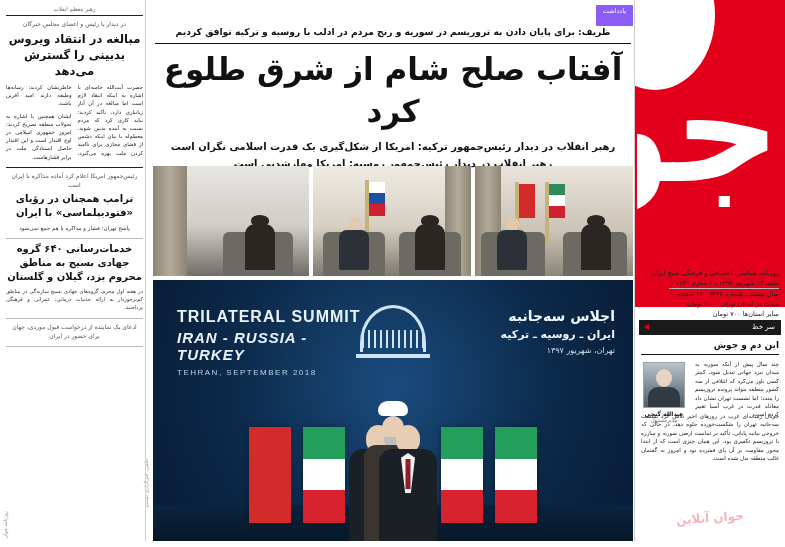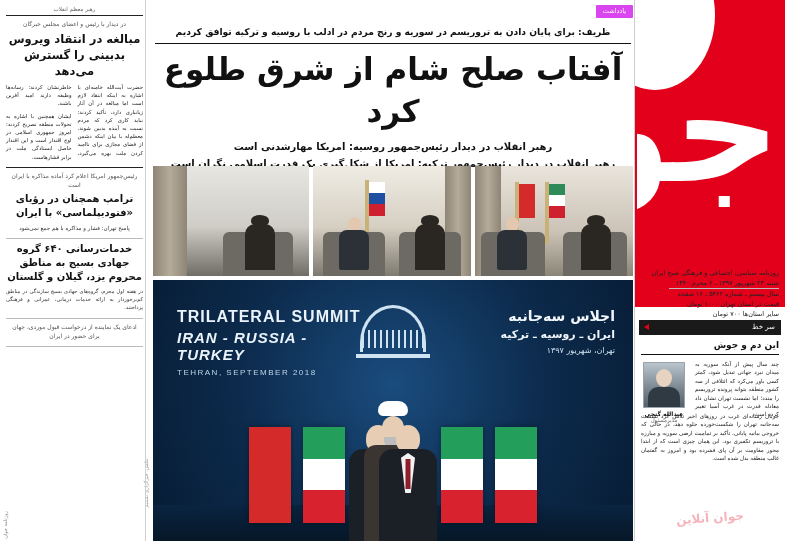--- a/index.html
+++ b/index.html
@@ -176,22 +176,22 @@
   
   .center{
     position:absolute;top:0;left:147px;
     width:492px;height:547px;
   }
   .c-topbar{
     position:relative;height:18px;margin:5px 6px 0 6px;
   }
   .c-flag{
     position:absolute;right:0;top:0;
-    background:#d946ef;color:#fff;font-size:6.5px;
-    padding:2px 7px 3px 7px;border-radius:1px;
+    background:#8b5cf6;color:#fff;font-size:6.5px;
+    padding:2px 7px 11px 7px;border-radius:1px;
   }
   .c-lead{
     margin:2px 8px 0 8px;
     font-size:9.2px;line-height:14px;color:#111;text-align:center;font-weight:bold;
   }
   .c-rule{height:1px;background:#111;margin:4px 8px;}
   .c-title{
     margin:2px 8px 0 8px;
     text-align:center;
     font-size:31px;line-height:42px;
@@ -346,22 +346,22 @@
     <div class="c-topbar">
       <span class="c-flag">یادداشت</span>
     </div>
 
     <div class="c-lead">ظریف: برای پایان دادن به تروریسم در سوریه و رنج مردم در ادلب با روسیه و ترکیه توافق کردیم</div>
     <div class="c-rule"></div>
 
     <div class="c-title">آفتاب صلح شام از شرق طلوع کرد</div>
 
     <div class="c-sub">
+      <span class="ln">رهبر انقلاب در دیدار رئیس‌جمهور ترکیه: امریکا از شکل‌گیری یک قدرت اسلامی نگران است</span>
       <span class="ln">رهبر انقلاب در دیدار رئیس‌جمهور روسیه: امریکا مهارشدنی است</span>
-      <span class="ln">رهبر انقلاب در دیدار رئیس‌جمهور ترکیه: امریکا از شکل‌گیری یک قدرت اسلامی نگران است</span>
     </div>
 
     <div class="c-pages">صفحات ۱ و ۲</div>
 
     <div class="photo-row">
 
       <div class="ph a">
         <div class="room-bg"></div>
         <div class="curtain" style="left:0;"></div>
         <div class="flagpole" style="left:40px;top:16px;height:62px;"></div>

